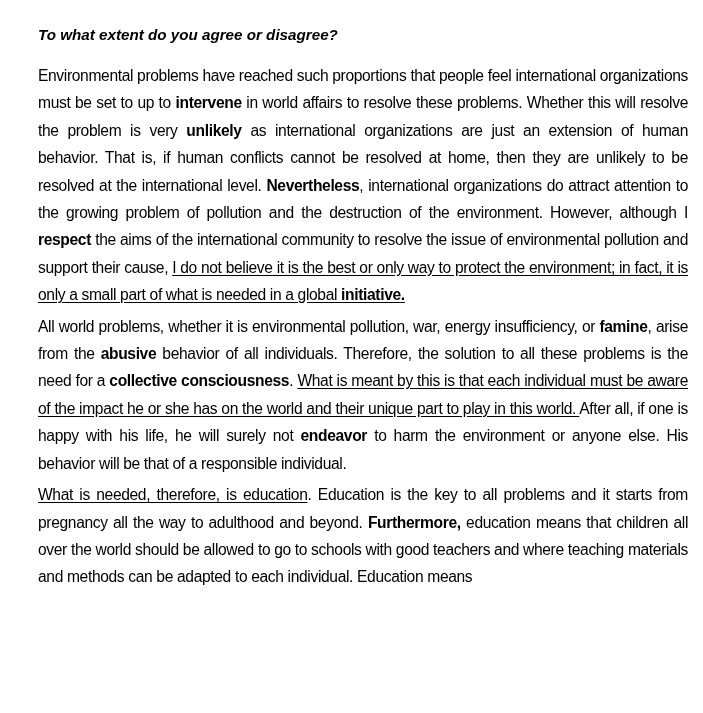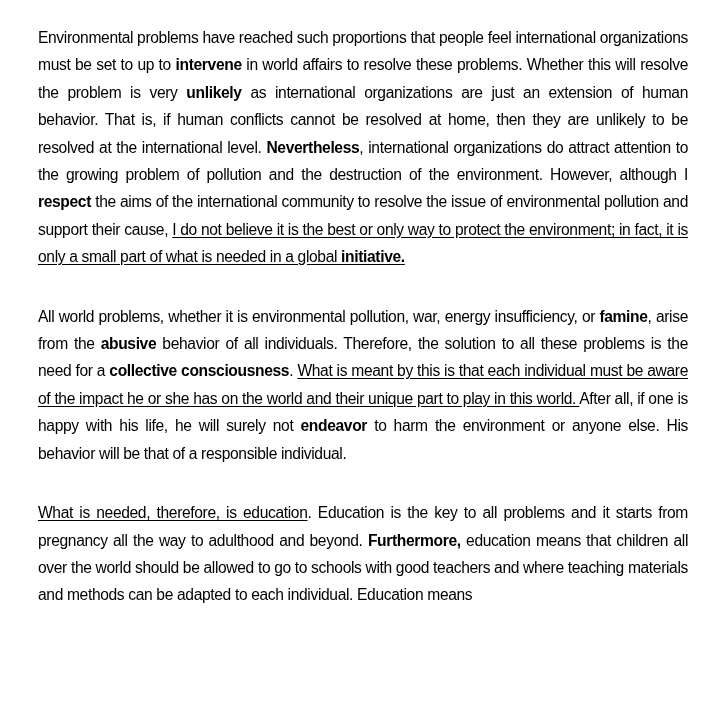--- a/index.html
+++ b/index.html
@@ -18,28 +18,29 @@
     font-weight: bold; font-style: italic;
     font-size: 15.2px; line-height: 19px;
     margin: 12px 0 0 0;
   }
   .body-p {
     font-family: "Liberation Sans", sans-serif;
     font-size: 15.6px; line-height: 27.4px;
     text-align: justify; margin: 0;
     letter-spacing: -0.35px; word-spacing: 0px;
   }
-  .p1 { margin-top: 11px; }
-  .p2, .p3 { margin-top: 32px; }
+  .p1 { margin-top: 18px; }
+  .p2, .p3 { margin-top: 4px; }
   b { font-weight: bold; }
   u { text-decoration: underline; text-underline-offset: 2px; }
 </style>
 </head>
 <body>
 
 <div class="page">
+  <p class="question">To what extent do you agree or disagree?</p>
 
   <p class="body-p p1"><span>Environmental problems have reached such proportions that people feel international organizations must be set to up to </span><b>intervene</b><span> in world affairs to resolve these problems. Whether this will resolve the problem is very </span><b>unlikely</b><span> as international organizations are just an extension of human behavior. That is, if human conflicts cannot be resolved at home, then they are unlikely to be resolved at the international level. </span><b>Nevertheless</b><span>, international organizations do attract attention to the growing problem of pollution and the destruction of the environment. However, although I </span><b>respect</b><span> the aims of the international community to resolve the issue of environmental pollution and support their cause, </span><u><span>I do not believe it is the best or only way to protect the environment; in fact, it is only a small part of what is needed in a global </span><b>initiative</b><b>.</b></u></p>
 
   <p class="body-p p2"><span>All world problems, whether it is environmental pollution, war, energy insufficiency, or </span><b>famine</b><span>, arise from the </span><b>abusive</b><span> behavior of all individuals. Therefore, the solution to all these problems is the need for a </span><b>collective consciousness</b><span>. </span><u>What is meant by this is that each individual must be aware of the impact he or she has on the world and their unique part to play in this world. </u><span>After all, if one is happy with his life, he will surely not </span><b>endeavor</b><span> to harm the environment or anyone else. His behavior will be that of a responsible individual.</span></p>
 
   <p class="body-p p3"><u>What is needed, therefore, is education</u><span>. Education is the key to all problems and it starts from pregnancy all the way to adulthood and beyond. </span><b>Furthermore,</b><span> education means that children all over the world should be allowed to go to schools with good teachers and where teaching materials and methods can be adapted to each individual. Education means</span></p>
 </div>
 
 </body></html>

